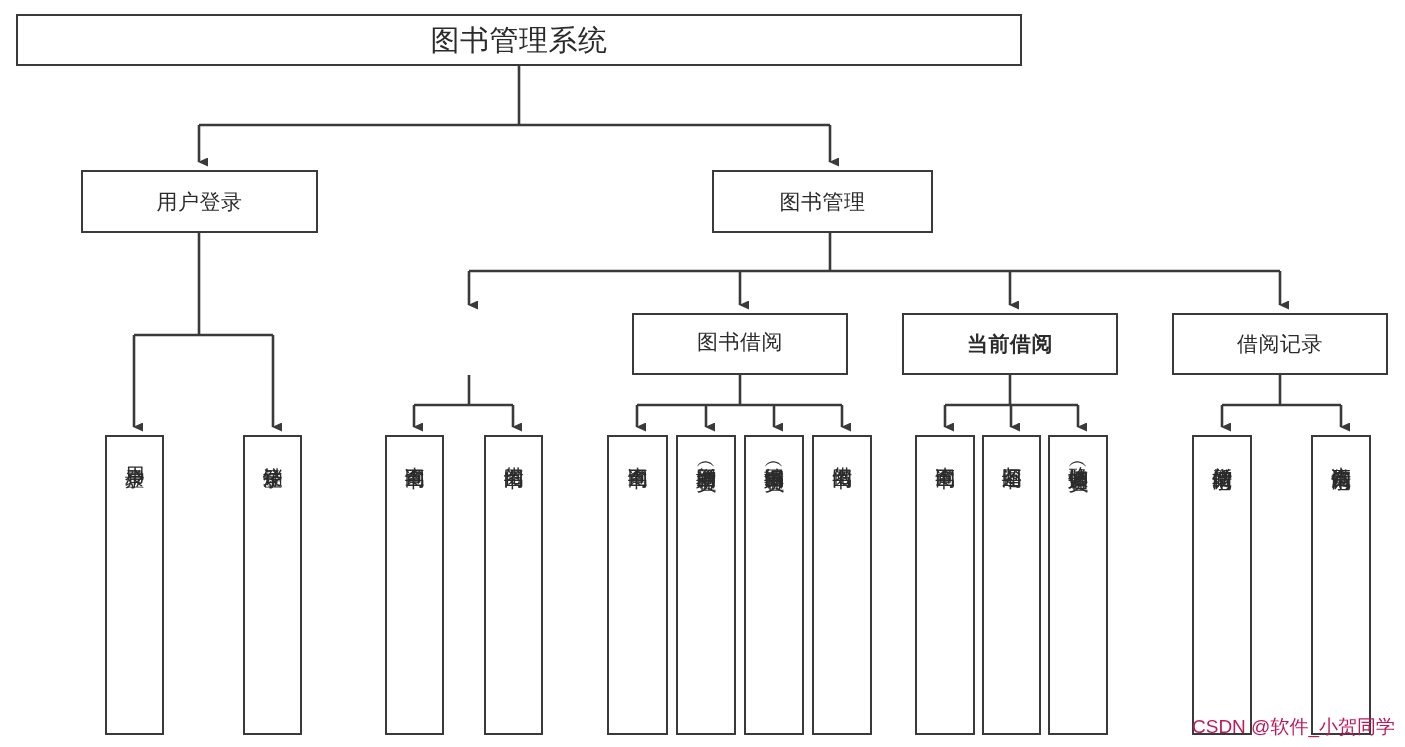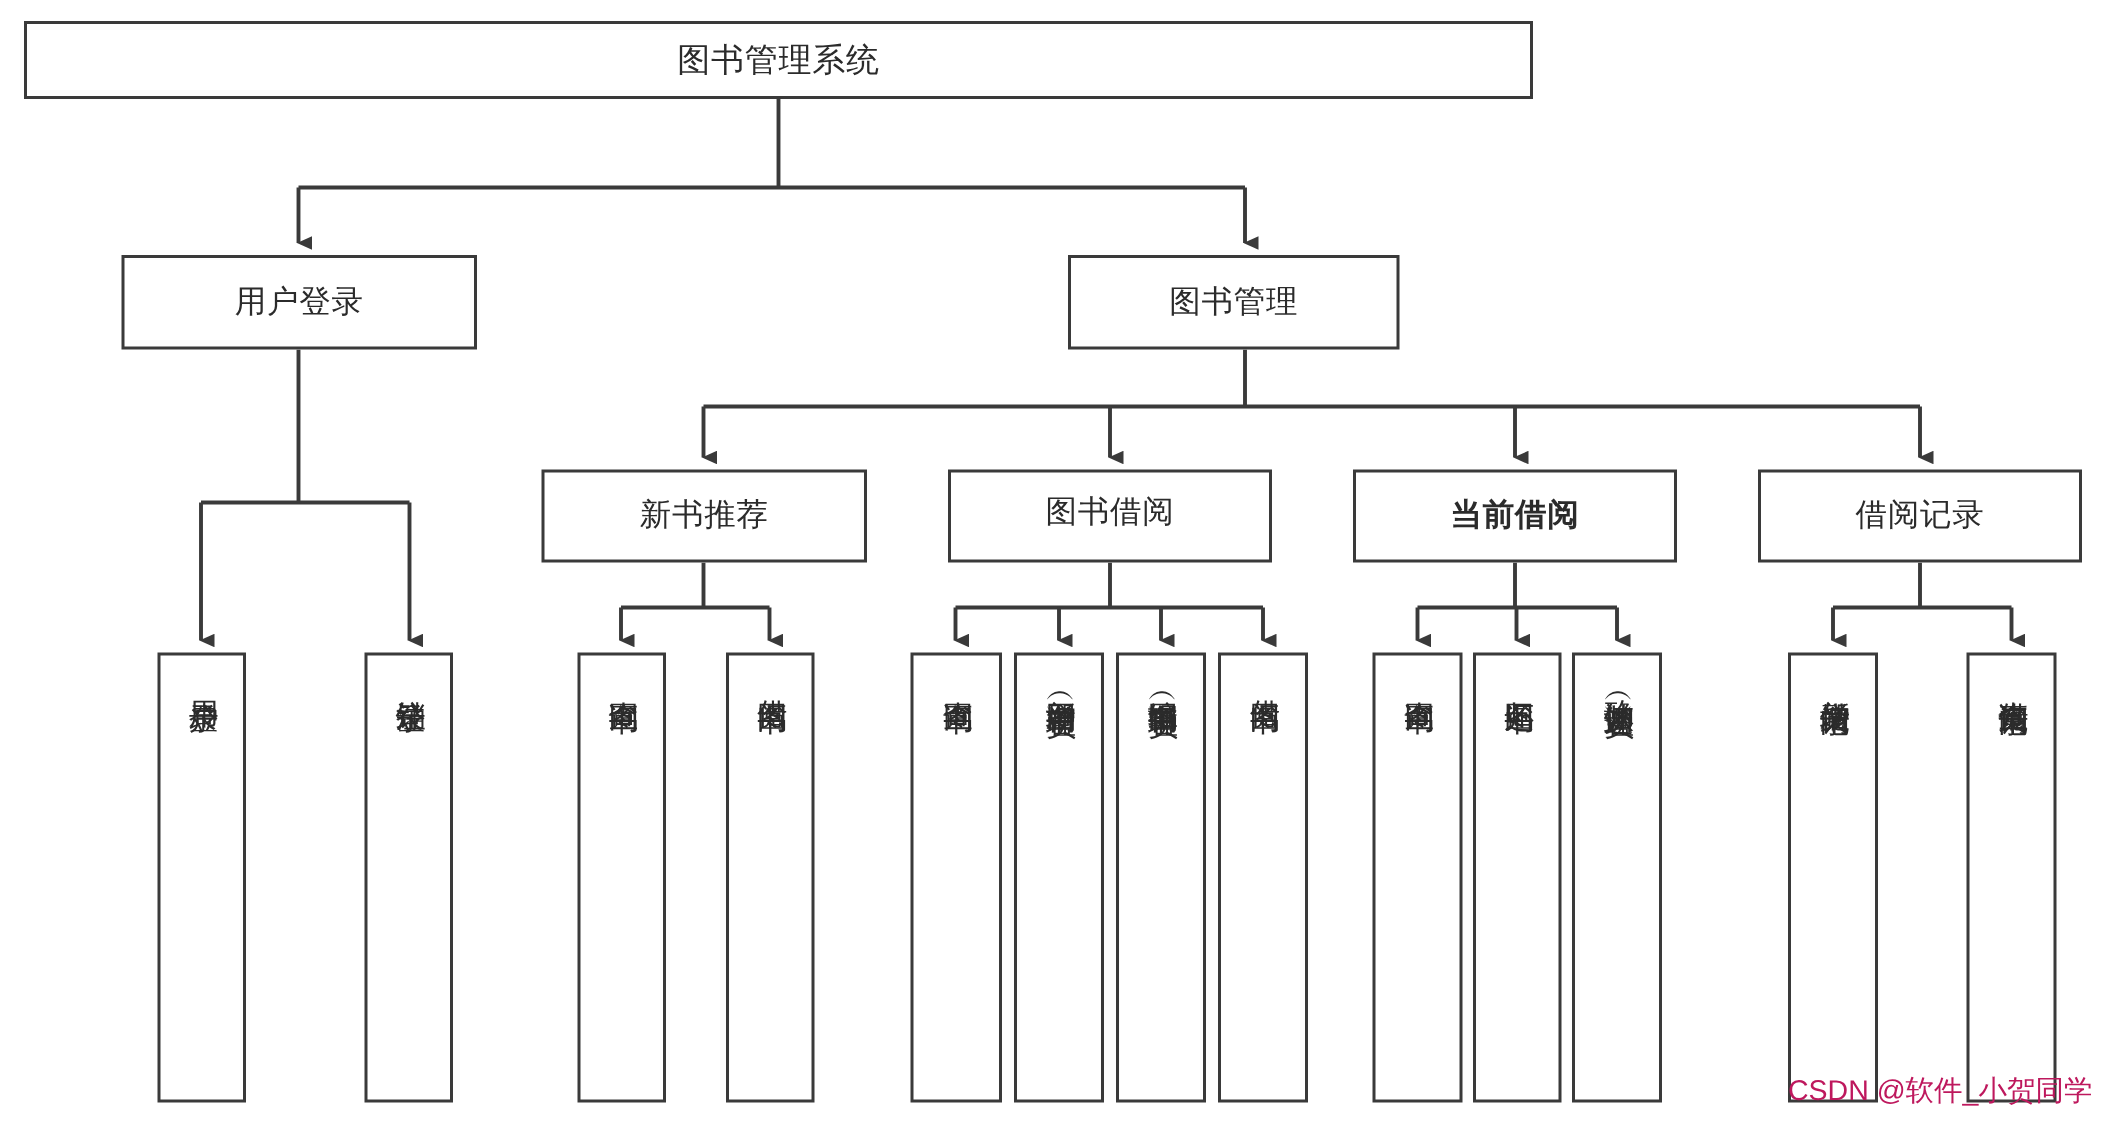--- a/index.html
+++ b/index.html
@@ -35,21 +35,21 @@
     justify-content: center;
     color: #2b2b2b;
   }
   .node-h {
     
     font-size: 21px;
     letter-spacing: 0.5px;
     line-height: 1.2;
   }
   .node-root {
-    font-size: 22px;
+    font-size: 29px;
   }
   .node-v {
     
     font-size: 20px;
     line-height: 1.18;
     letter-spacing: 1px;
     padding-top: 14px;
     align-items: flex-start;
   }
   .node-v .vtext {
@@ -125,23 +125,20 @@
     <span>图书管理系统</span>
   </div>
 
   <div class="node node-h" style="left:81px; top:170px; width:237px; height:63px;">
     <span>用户登录</span>
   </div>
   <div class="node node-h" style="left:712px; top:170px; width:221px; height:63px;">
     <span>图书管理</span>
   </div>
 
-  <div class="node node-h" style="left:361px; top:313px; width:217px; height:62px;">
-    <span>新书推荐</span>
-  </div>
   <div class="node node-h" style="left:632px; top:313px; width:216px; height:62px;font-family:Liberation Mono, monospace;">
     <span>图书借阅</span>
   </div>
   <div class="node node-h" style="left:902px; top:313px; width:216px; height:62px;font-weight:bold;">
     <span>当前借阅</span>
   </div>
   <div class="node node-h" style="left:1172px; top:313px; width:216px; height:62px;">
     <span>借阅记录</span>
   </div>
 

